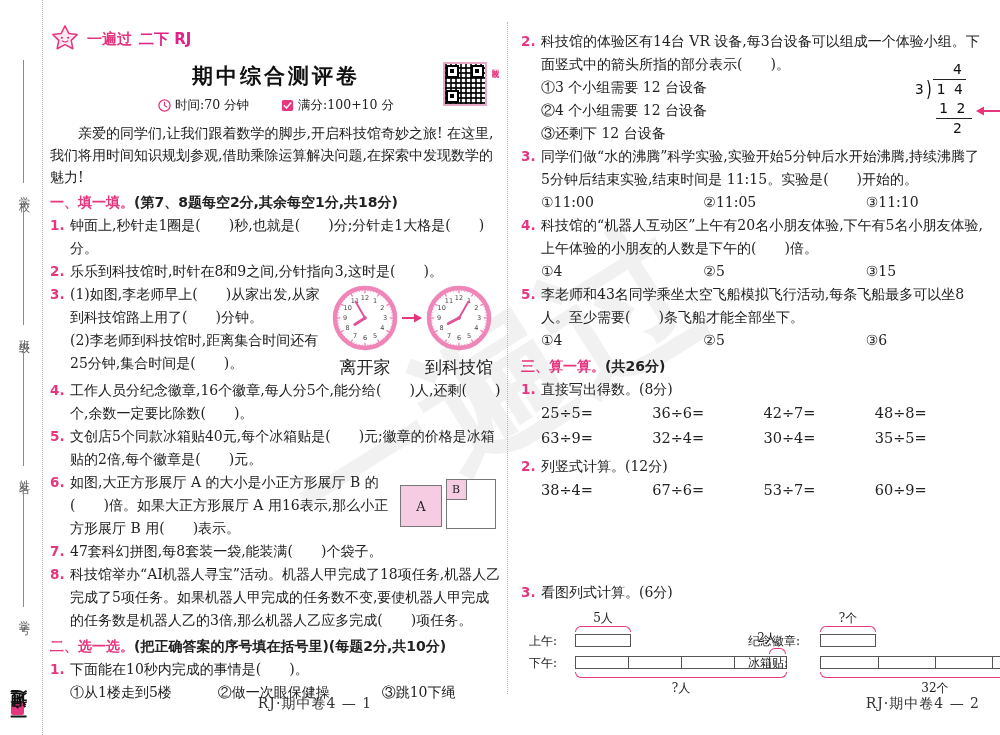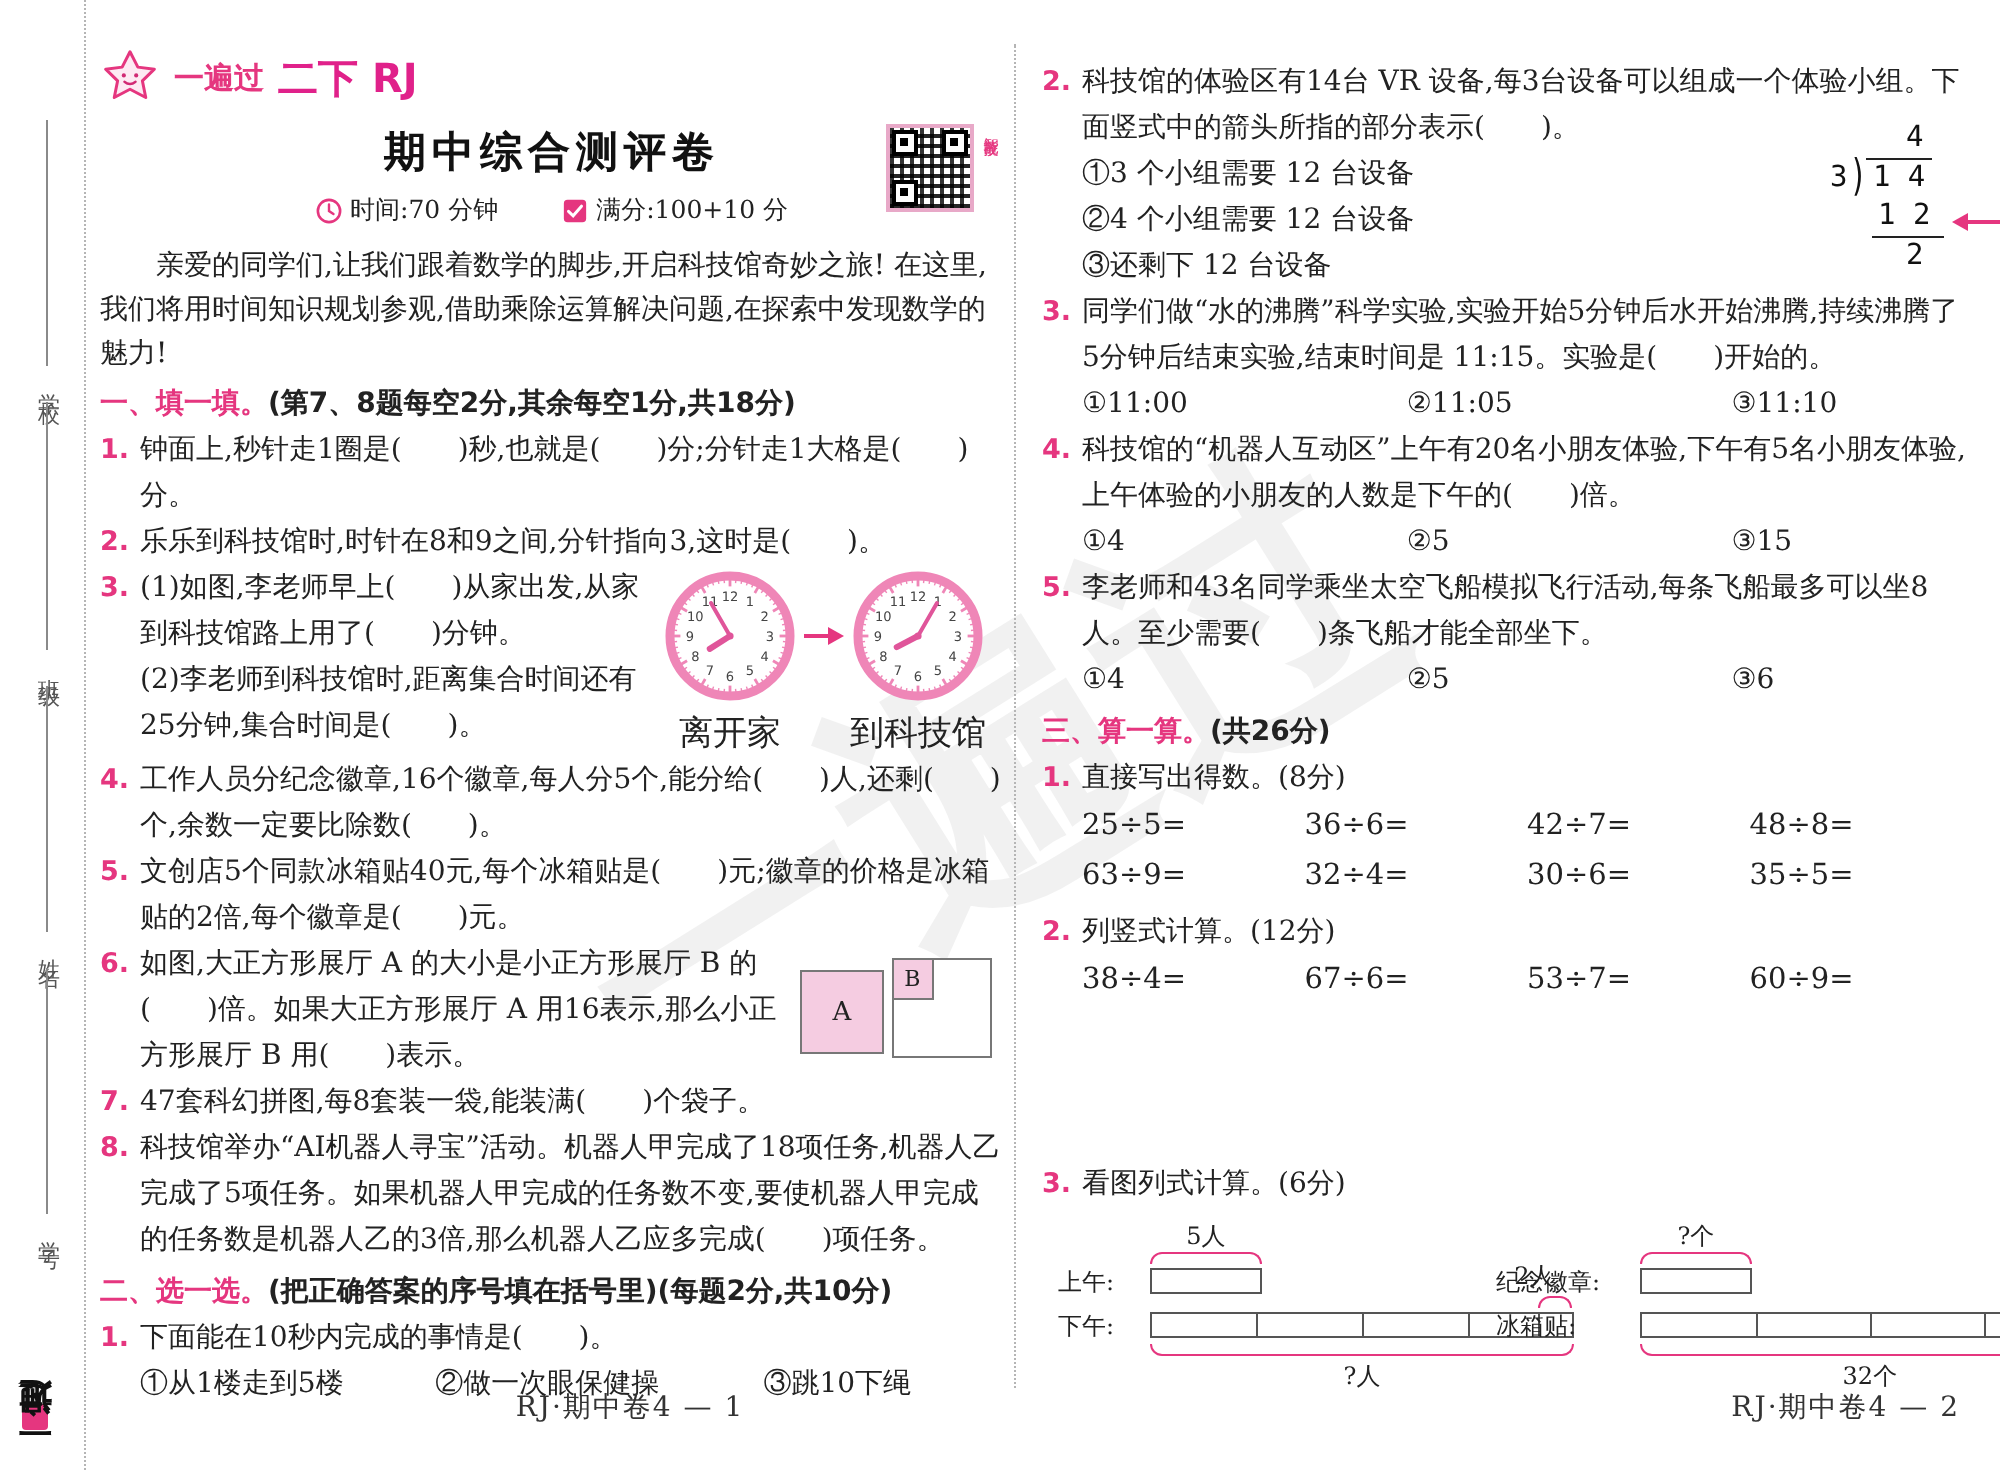--- a/index.html
+++ b/index.html
@@ -18,21 +18,21 @@
   .corner-logo .badge{width:13px;height:13px;background:#e5367f;border-radius:2px;margin-bottom:4px;}
   .corner-logo .vtext{writing-mode:vertical-rl;text-orientation:upright;transform:rotate(180deg);
         font-family:"DejaVu Sans",sans-serif;font-weight:bold;font-size:17px;color:#111;letter-spacing:2px;}
   
   .col{position:absolute;top:24px;}
   .col-left{left:50px;width:452px;}
   .col-right{left:521px;width:465px;top:30px;}
   
   .brand-row{display:flex;align-items:center;gap:7px;height:30px;}
   .brand-series{font-family:"DejaVu Sans",sans-serif;font-weight:bold;font-size:15px;color:#e5367f;}
-  .brand-edition{font-family:"DejaVu Sans",sans-serif;font-weight:bold;font-size:20px;color:#e0218a;}
+  .brand-edition{font-family:"DejaVu Sans",sans-serif;font-weight:bold;font-size:15px;color:#e0218a;}
   .paper-title{text-align:center;font-weight:bold;font-size:21px;letter-spacing:3px;color:#111;margin-top:8px;}
   .meta-row{display:flex;justify-content:center;align-items:center;gap:32px;margin-top:7px;font-size:12.5px;color:#222;}
   .meta-item{display:flex;align-items:center;gap:4px;}
   .qr-wrap{position:absolute;right:2px;top:38px;display:flex;gap:3px;}
   .qr{position:relative;width:40px;height:40px;border:2px solid #e8a9c8;background:
       repeating-linear-gradient(0deg,rgba(0,0,0,.85) 0 2px,transparent 2px 5px),
       repeating-linear-gradient(90deg,#333 0 2px,#fff 2px 5px);}
   .qr .f{position:absolute;width:9px;height:9px;border:2px solid #000;background:#fff;}
   .qr .f::after{content:"";position:absolute;left:1.5px;top:1.5px;width:4px;height:4px;background:#000;}
   .qr .f1{left:1px;top:1px}.qr .f2{right:1px;top:1px}.qr .f3{left:1px;bottom:1px}
@@ -458,21 +458,21 @@
     </div>
     <div class="calc-row">
       <span>25÷5=</span>
       <span>36÷6=</span>
       <span>42÷7=</span>
       <span>48÷8=</span>
     </div>
     <div class="calc-row">
       <span>63÷9=</span>
       <span>32÷4=</span>
-      <span>30÷6=</span>
+      <span>30÷4=</span>
       <span>35÷5=</span>
     </div>
 
     <div class="q" style="margin-top:4px;">
       <span class="no">2.</span>
       <span>列竖式计算。(12分)</span>
     </div>
     <div class="calc-row">
       <span>38÷4=</span>
       <span>67÷6=</span>

